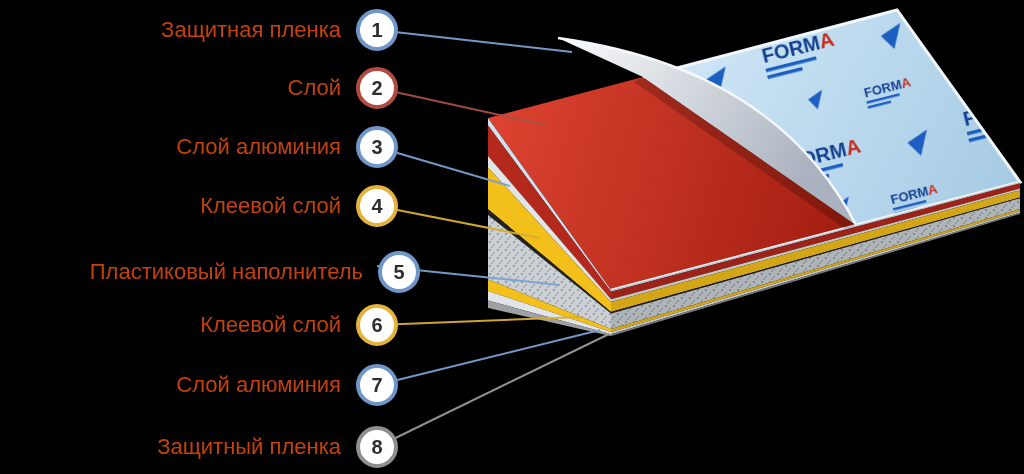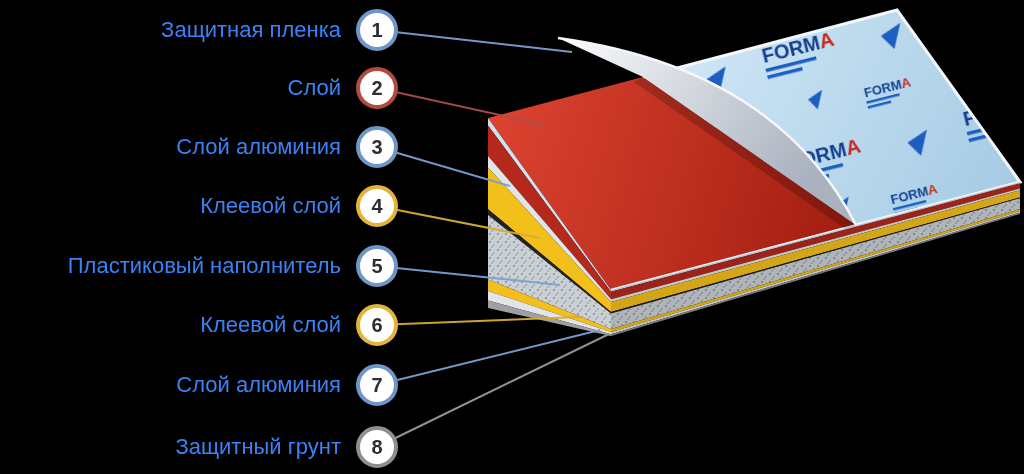--- a/index.html
+++ b/index.html
@@ -5,33 +5,33 @@
   html,body{margin:0;padding:0;background:#000;}
   .canvas{
     position:relative;width:1024px;height:474px;background:#000;
     font-family:"Liberation Sans",sans-serif;overflow:hidden;
   }
   .panel-svg{position:absolute;left:0;top:0;z-index:1;}
   .row{
     position:absolute;left:0;width:398px;height:42px;
     display:flex;align-items:center;justify-content:flex-end;gap:15px;z-index:2;
   }
-  .lbl{color:#3b82f6;font-size:22px;white-space:nowrap;line-height:42px;}
+  .lbl{color:#c2410c;font-size:22px;white-space:nowrap;line-height:42px;}
   .badge{
     width:42px;height:42px;border-radius:50%;background:#fff;
     display:flex;align-items:center;justify-content:center;
     font-size:20px;font-weight:bold;color:#2e2e2e;
     box-sizing:border-box;border:4px solid #888;flex:0 0 42px;
   }
   .b-blue{border-color:#6f96c8;}
   .b-red{border-color:#b14a3f;}
   .b-yellow{border-color:#e3b33c;}
   .b-gray{border-color:#8f8f8f;}
   .r1{top:9px;}.r2{top:67px;}.r3{top:126px;}.r4{top:185px;}
-  .r5{top:245px;}.r6{top:304px;}.r7{top:364px;}.r8{top:426px;}
+  .r5{top:251px;margin-left:22px;}.r6{top:304px;}.r7{top:364px;}.r8{top:426px;}
 </style>
 </head>
 <body>
 
 <div class="canvas">
 
   <svg class="panel-svg" width="1024" height="474" viewBox="0 0 1024 474">
     <defs>
       <linearGradient id="redGrad" gradientUnits="userSpaceOnUse" x1="488" y1="118" x2="856" y2="225">
         <stop offset="0" stop-color="#dd4330"></stop>
@@ -140,17 +140,17 @@
   </div>
   <div class="row r6">
     <span class="lbl">Клеевой слой</span>
     <span class="badge b-yellow">6</span>
   </div>
   <div class="row r7">
     <span class="lbl">Слой алюминия</span>
     <span class="badge b-blue">7</span>
   </div>
   <div class="row r8">
-    <span class="lbl">Защитный грунт</span>
+    <span class="lbl">Защитный пленка</span>
     <span class="badge b-gray">8</span>
   </div>
 
 </div>
 
 </body></html>

